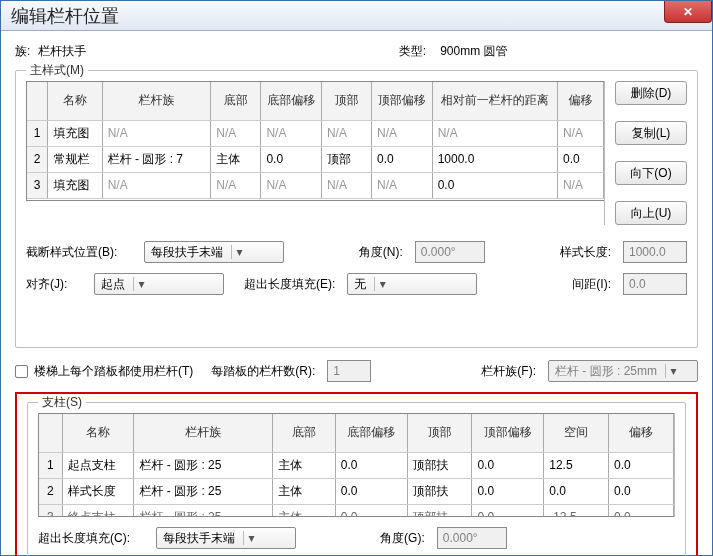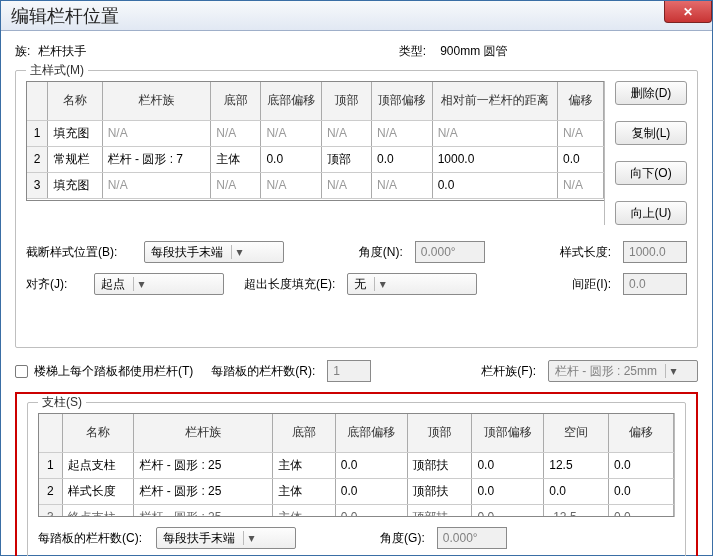--- a/index.html
+++ b/index.html
@@ -253,21 +253,21 @@
                     <td>-12.5</td>
                     <td>0.0</td>
                   </tr>
                 </tbody>
             </table>
           </div>
           <div class="scrollplaceholder-v"></div>
         </div>
 
         <div class="row" style="margin:10px 0 0 0">
-          <span class="label" style="width:110px">每踏板的栏杆数(C):</span>
+          <span class="label" style="width:110px">超出长度填充(C):</span>
           <div class="select" style="width:140px">
             <span class="sel-text">每段扶手末端</span>
             <span class="caret">▾</span>
           </div>
           <span style="flex:0.5"></span>
           <span class="label">角度(G):</span>
           <div class="textin disabled" style="width:70px;margin-left:4px">
             <span>0.000°</span>
           </div>
           <span style="flex:1"></span>

